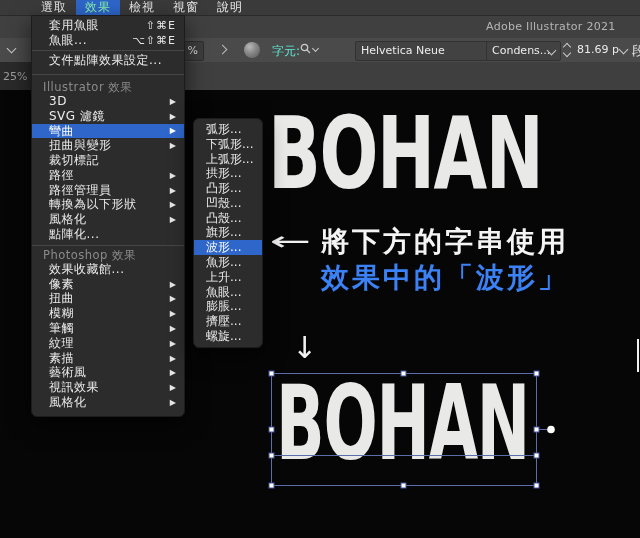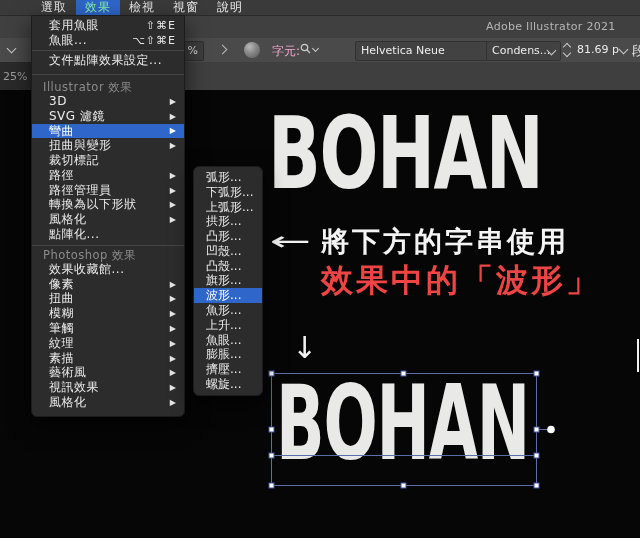--- a/index.html
+++ b/index.html
@@ -24,21 +24,21 @@
   .chev{display:inline-block;width:6px;height:6px;border-right:1.5px solid #c9c9c9;
         border-bottom:1.5px solid #c9c9c9;transform:rotate(45deg);}
   .cb-leftchev{position:absolute;left:8px;top:7px;}
   .pct-field{position:absolute;left:152px;top:3px;width:50px;height:18px;background:#3d3d3d;
              border:1px solid #2e2e2e;border-radius:2px;}
   .pct-field span{position:absolute;right:5px;top:2px;font-size:11px;color:#ddd;}
   .cb-next{position:absolute;left:219px;top:8px;width:6px;height:6px;border-top:1.5px solid #bbb;
            border-right:1.5px solid #bbb;transform:rotate(45deg);}
   .sphere{position:absolute;left:244px;top:4px;width:16px;height:16px;border-radius:50%;
           background:radial-gradient(circle at 35% 30%, #b9b9b9 0%, #8b8b8b 40%, #555 100%);}
-  .char-label{position:absolute;left:272px;top:5px;font-size:12px;color:#f9a8d4;}
+  .char-label{position:absolute;left:272px;top:5px;font-size:12px;color:#5eead4;}
   .search-wrap{position:absolute;left:300px;top:5px;display:flex;align-items:center;gap:2px;}
   .search-wrap svg{display:block;}
   .font-field{position:absolute;left:315px;top:3px;width:163px;height:18px;background:#424242;
               border:1px solid #323232;border-radius:2px;margin-left:40px;}
   .font-field .val{position:absolute;left:5px;top:2px;font-size:11px;color:#ececec;white-space:nowrap;}
   .font-field .chev{position:absolute;right:6px;top:5px;border-color:#c9c9c9;}
   .style-field{position:absolute;left:486px;top:3px;width:73px;height:18px;background:#424242;
                border:1px solid #323232;border-radius:2px;}
   .style-field .val{position:absolute;left:5px;top:2px;font-size:11px;color:#ececec;white-space:nowrap;}
   .style-field .chev{position:absolute;right:5px;top:5px;}
@@ -59,33 +59,33 @@
   
   .canvas{position:absolute;left:0;top:90px;width:640px;height:448px;background:#060606;z-index:2;}
   .bohan{position:absolute;color:#e9e9e7;font-weight:bold;line-height:1;
          transform-origin:left top;letter-spacing:-2px;white-space:nowrap;}
   .bohan.top{left:268px;top:14px;font-size:99px;transform:scaleX(0.70);}
   .bohan.sel{left:276px;top:282px;font-size:103px;transform:scaleX(0.62);}
   .ann-arrow{position:absolute;left:270px;top:138px;color:#f2f2f2;font-size:26px;line-height:1;
              transform:scaleX(1.9);transform-origin:left center;}
   .ann-l1{position:absolute;left:321px;top:133px;font-size:28px;font-weight:bold;color:#f4f4f4;
           letter-spacing:3px;white-space:nowrap;}
-  .ann-l2{position:absolute;left:321px;top:169px;font-size:32px;font-weight:bold;color:#ef4444;
+  .ann-l2{position:absolute;left:321px;top:169px;font-size:28px;font-weight:bold;color:#3b82f6;
           letter-spacing:3px;white-space:nowrap;}
   .down-arrow{position:absolute;left:292px;top:243px;font-size:30px;color:#f2f2f2;line-height:1;}
   .caret-line{position:absolute;left:637px;top:249px;width:2px;height:33px;background:#f0f0f0;}
   .sel-overlay{position:absolute;left:0;top:0;pointer-events:none;}
 
   
   .menu-panel{position:absolute;left:31px;top:15px;width:154px;background:#2c2c2c;
               border:1px solid #1c1c1c;border-radius:0 0 6px 6px;
               box-shadow:0 8px 22px rgba(0,0,0,.6);z-index:10;padding:2px 0 6px 0;box-sizing:border-box;}
   .submenu-panel{position:absolute;left:193px;top:118px;width:70px;background:#2c2c2c;
               border:1px solid #1c1c1c;border-radius:6px;
-              box-shadow:0 8px 22px rgba(0,0,0,.6);z-index:11;padding:3px 0;box-sizing:border-box;margin-top:48px;}
+              box-shadow:0 8px 22px rgba(0,0,0,.6);z-index:11;padding:3px 0;box-sizing:border-box;}
   .mrow{height:14.8px;display:flex;align-items:center;padding:0 8px 0 17px;font-size:12px;
         color:#ececec;white-space:nowrap;box-sizing:border-box;}
   .mrow.tall{height:15px;}
   .mrow .lbl{flex:0 0 auto;letter-spacing:.5px;}
   .mrow .sc{margin-left:auto;font-size:11px;color:#e6e6e6;letter-spacing:1px;}
   .mrow .arr{margin-left:auto;font-size:8px;color:#e6e6e6;}
   .mrow.hl{background:#2e66c9;color:#fff;}
   .mrow.hl .arr{color:#fff;}
   .mhead{height:13px;display:flex;align-items:center;padding:0 8px 0 11px;font-size:11.5px;
          color:#8b8b8b;letter-spacing:.5px;}

